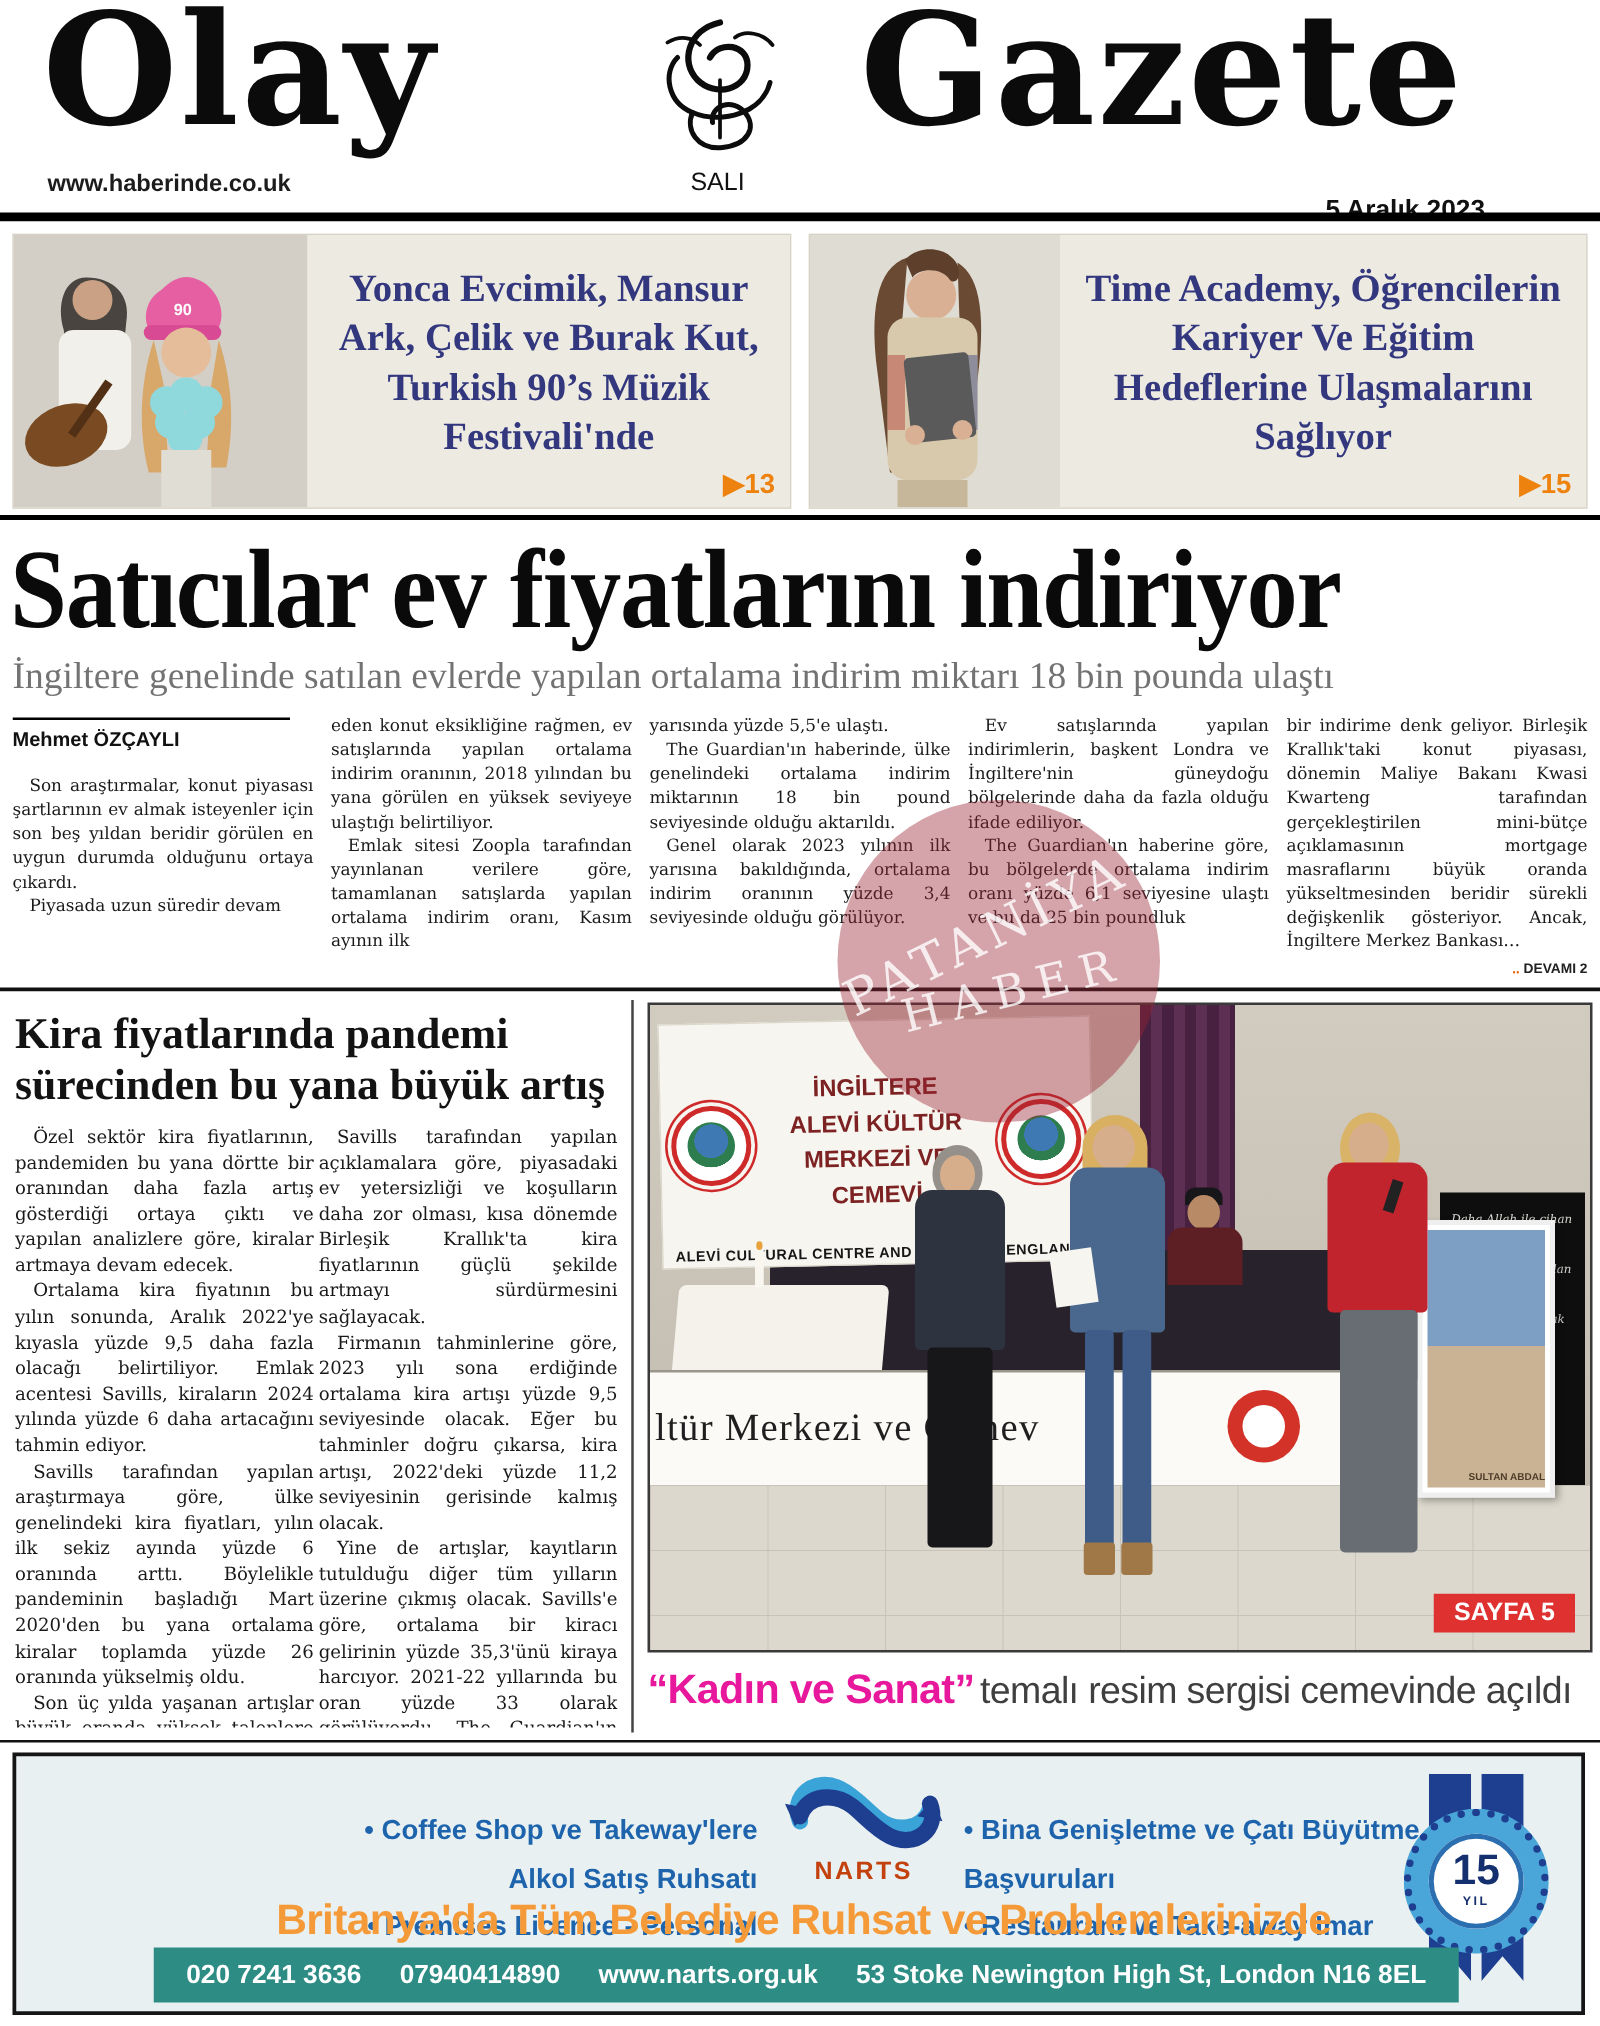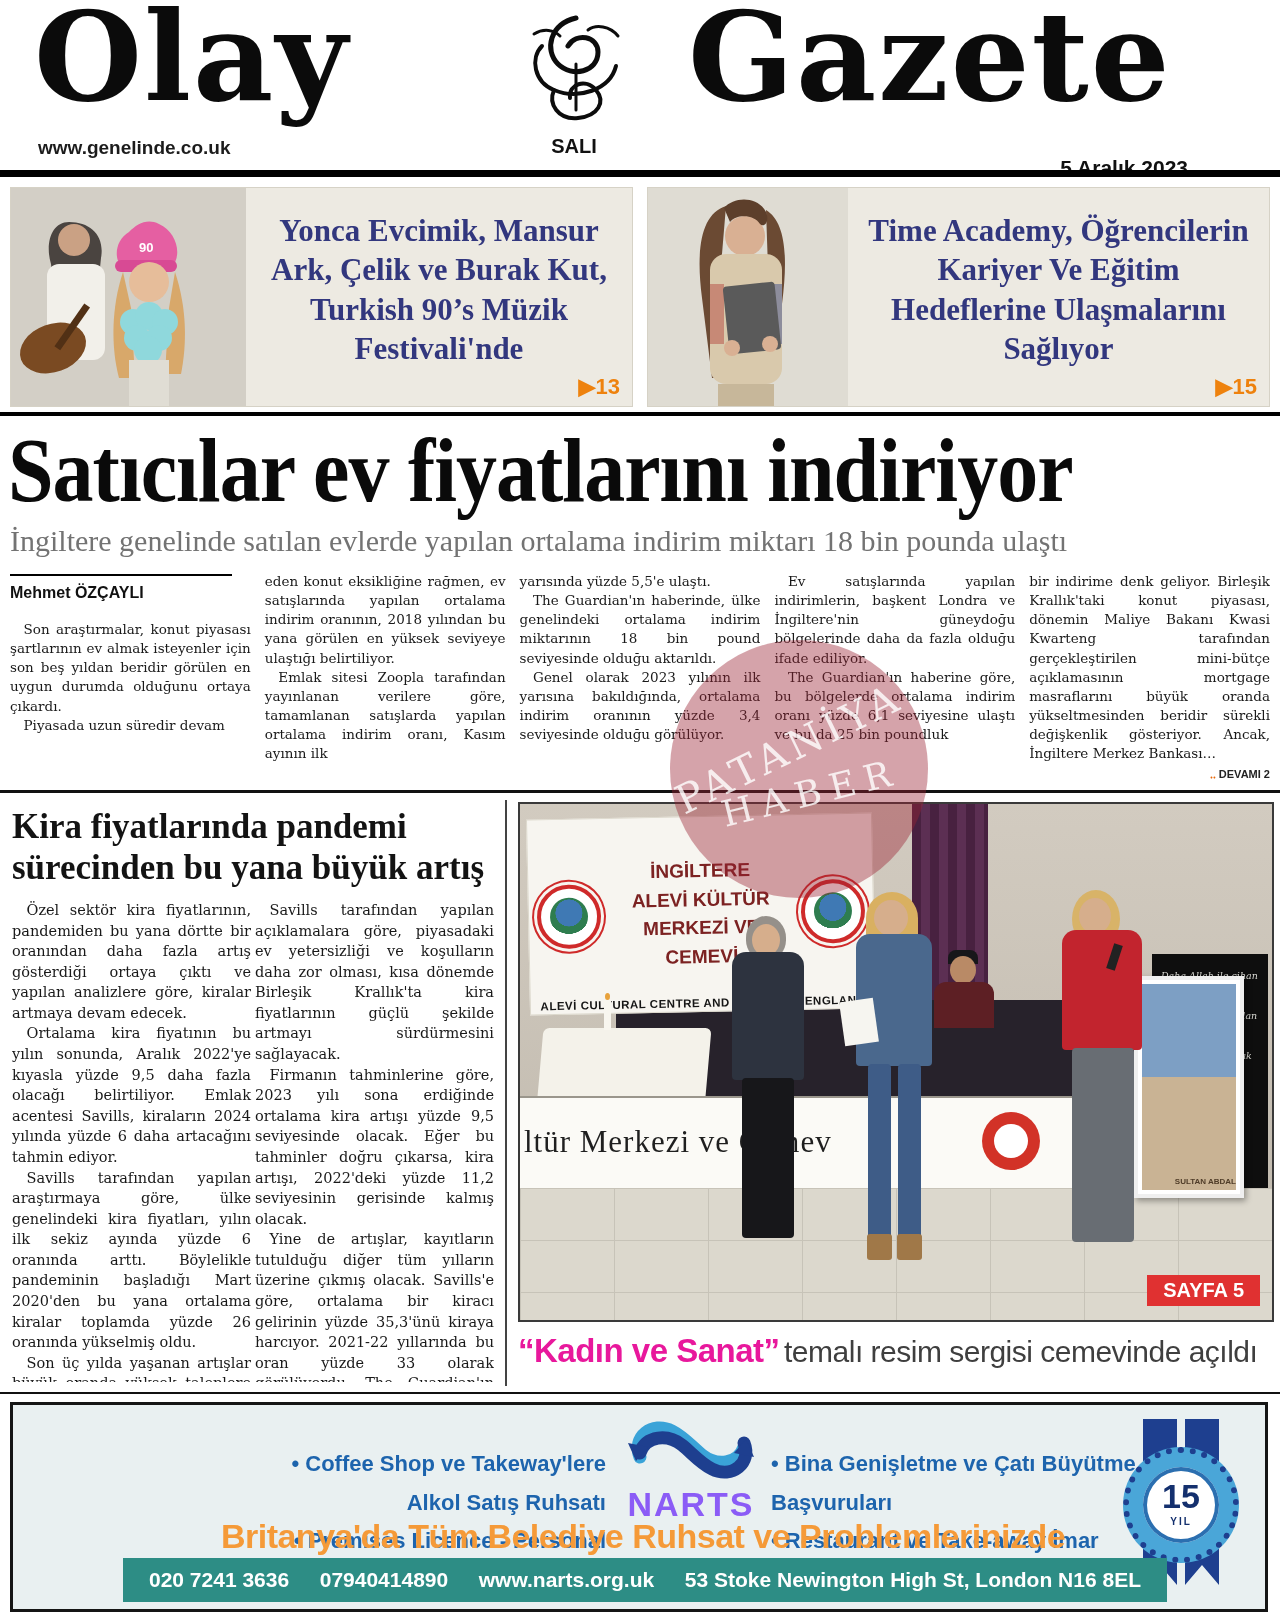--- a/index.html
+++ b/index.html
@@ -5,21 +5,21 @@
   html,body{margin:0;padding:0;background:#888;}
   .page{position:relative;width:1280px;height:1621px;margin:0 auto;background:#fff;overflow:hidden;
         font-family:"Liberation Sans",sans-serif;color:#111;}
 
   
   .mast-title{position:absolute;top:-16px;font-family:"DejaVu Serif",serif;font-weight:bold;
               font-size:124px;letter-spacing:2px;color:#0b0b0b;}
   .mast-olay{left:34px;}
   .mast-gazete{left:688px;}
   .mast-site{position:absolute;left:38px;top:137px;font-weight:bold;font-size:19px;color:#1c1c1c;}
-  .mast-day{position:absolute;left:522px;top:135px;width:104px;text-align:center;font-weight:bold;font-size:20px;}
+  .mast-day{position:absolute;left:522px;top:135px;width:104px;text-align:center;font-weight:normal;font-size:20px;}
   .mast-date{position:absolute;right:92px;top:156px;font-weight:bold;font-size:21px;}
   .mast-orn{position:absolute;left:524px;top:6px;}
   .mast-rule{position:absolute;left:0;top:170px;width:1280px;height:7px;background:#000;}
 
   
   .teasers{position:absolute;left:10px;top:187px;width:1260px;height:220px;display:flex;gap:14px;}
   .teaser{flex:1;position:relative;background:#edeae2;border:1px solid #d6d2c6;display:flex;overflow:hidden;}
   .teaser-photo{flex:none;}
   .teaser-headline{flex:1;display:flex;align-items:center;justify-content:center;text-align:center;
        padding:6px 16px 21px;color:#32377e;font-family:"Liberation Serif",serif;font-weight:bold;
@@ -130,21 +130,21 @@
   .ad-tag{position:absolute;left:32px;top:0;width:152px;height:168px;background:#2d8d85;
        border-radius:8px 8px 80px 80px;text-align:center;color:#fff;padding-top:16px;box-sizing:border-box;}
   .ad-tag-label{font-size:30px;font-weight:bold;}
   .ad-tag-price{font-size:48px;font-weight:bold;margin-top:8px;}
   .ad-bullets{position:absolute;top:40px;font-weight:bold;font-size:22px;color:#1d64ad;line-height:1.75;}
   .ad-bullets li::before{content:"•  ";}
   .ad-bullets ul,.ad-bullets{list-style:none;margin:0;padding:0;}
   .ad-bullets-left{left:225px;width:368px;text-align:right;}
   .ad-bullets-right{left:758px;width:380px;text-align:left;}
   .narts{position:absolute;left:608px;top:8px;width:140px;text-align:center;}
-  .narts-name{font-weight:bold;font-size:34px;color:#8b5cf6;letter-spacing:2px;margin-top:-6px;}
+  .narts-name{font-weight:bold;font-size:20px;color:#c2410c;letter-spacing:2px;margin-top:-6px;}
   .ad-tagline{position:absolute;left:128px;top:112px;width:1004px;text-align:center;
        font-size:34px;font-weight:bold;color:#f59a38;letter-spacing:-.5px;}
   .ad-bar{position:absolute;left:110px;bottom:7px;width:1044px;height:44px;background:#2d8d85;color:#fff;
        display:flex;align-items:center;justify-content:space-between;padding:0 26px;box-sizing:border-box;
        font-weight:bold;font-size:21px;}
   .badge{position:absolute;right:18px;top:8px;width:132px;height:180px;}
   .badge-ribbon1,.badge-ribbon2{position:absolute;top:6px;width:34px;height:166px;background:#1e3f8f;
        clip-path:polygon(0 0,100% 0,100% 100%,50% 88%,0 100%);}
   .badge-ribbon1{left:28px;} .badge-ribbon2{left:70px;}
   .badge-rosette{position:absolute;left:8px;top:34px;width:116px;height:116px;border-radius:50%;
@@ -165,21 +165,21 @@
       <g fill="none" stroke="#0c0c0c" stroke-linecap="round">
         <path d="M52 12 C26 18 20 44 34 58 C48 72 74 66 74 46 C74 30 52 26 44 40" stroke-width="5"></path>
         <path d="M18 40 C6 52 10 76 30 84 C54 94 86 84 92 60" stroke-width="4"></path>
         <path d="M30 84 C24 98 34 114 54 112 C74 110 82 96 72 84 C62 72 44 78 46 92" stroke-width="4"></path>
         <path d="M10 28 C20 22 30 24 36 30 M94 30 C86 20 72 18 64 24" stroke-width="3"></path>
         <path d="M52 58 L52 104" stroke-width="3"></path>
       </g>
     </svg>
   </div>
   <div class="mast-title mast-gazete">Gazete</div>
-  <div class="mast-site">www.genelinde.co.uk</div>
+  <div class="mast-site">www.haberinde.co.uk</div>
   <div class="mast-day">SALI</div>
   <div class="mast-date">5 Aralık 2023</div>
   <div class="mast-rule"></div>
 
   <div class="teasers">
     <div class="teaser">
       <div class="teaser-photo">
         <svg width="235" height="218" viewBox="0 0 235 218">
           <rect width="235" height="218" fill="#d3cfc6"></rect>
           <path d="M58 34 C40 34 34 56 40 76 L44 110 L86 110 L90 70 C94 48 80 34 58 34Z" fill="#4a4440"></path>

